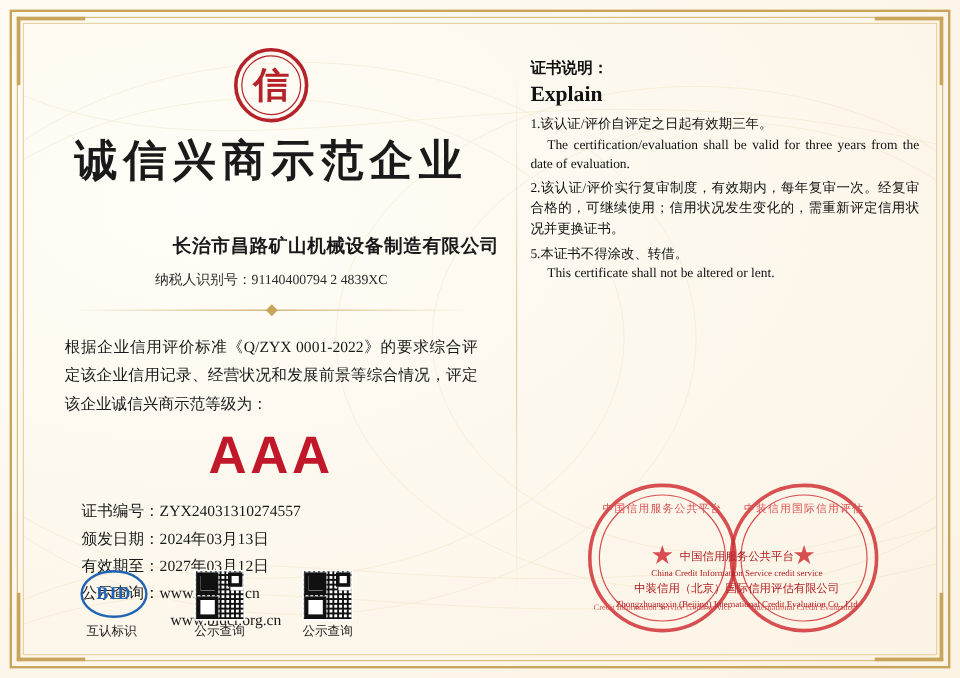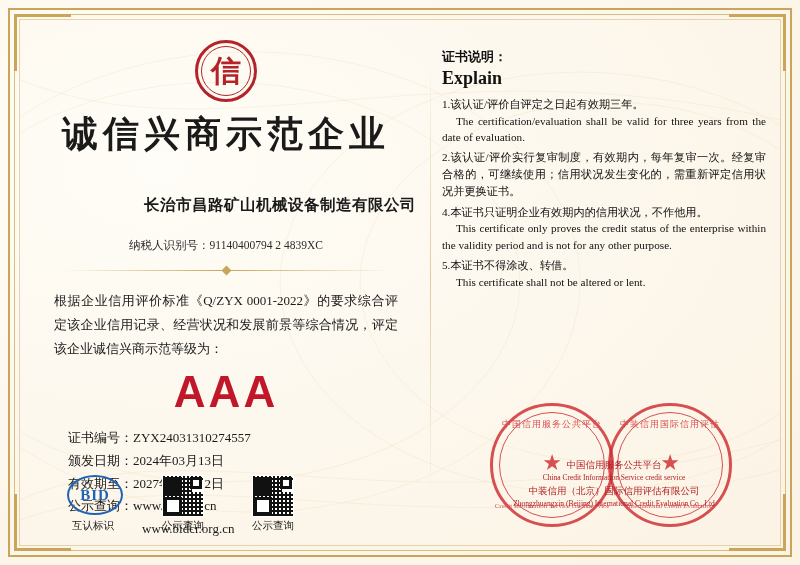--- a/index.html
+++ b/index.html
@@ -133,21 +133,21 @@
     font-size: 15.5px;
     font-weight: bold;
     color: #1a1a1a;
     margin-top: 36px;
     letter-spacing: 0.5px;
   }
   .taxno {
     text-align: center;
     font-size: 11.5px;
     color: #2b2b2b;
-    margin-top: 22px;
+    margin-top: 10px;
   }
   .sep {
     margin: 12px auto 0;
     width: 330px;
     height: 10px;
     position: relative;
   }
   .sep .line {
     position: absolute;
     top: 5px; left: 0; right: 0;
@@ -443,24 +443,20 @@
       <div class="ex-item">
         <div class="ex-cn">1.该认证/评价自评定之日起有效期三年。</div>
         <div class="ex-en">The certification/evaluation shall be valid for three years from the date of evaluation.</div>
       </div>
       <div class="ex-item">
         <div class="ex-cn">2.该认证/评价实行复审制度，有效期内，每年复审一次。经复审合格的，可继续使用；信用状况发生变化的，需重新评定信用状况并更换证书。</div>
       </div>
       <div class="ex-item">
       </div>
       <div class="ex-item">
-        <div class="ex-cn">4.本证书只证明企业有效期内的信用状况，不作他用。</div>
-        <div class="ex-en">This certificate only proves the credit status of the enterprise within the validity period and is not for any other purpose.</div>
-      </div>
-      <div class="ex-item">
         <div class="ex-cn">5.本证书不得涂改、转借。</div>
         <div class="ex-en">This certificate shall not be altered or lent.</div>
       </div>
 
       <div class="seals">
         <div class="seal left-seal">
           <div class="inner-ring"></div>
           <div class="arc">中国信用服务公共平台</div>
           <div class="star">★</div>
           <div class="btm">Credit Information Service credit service</div>

